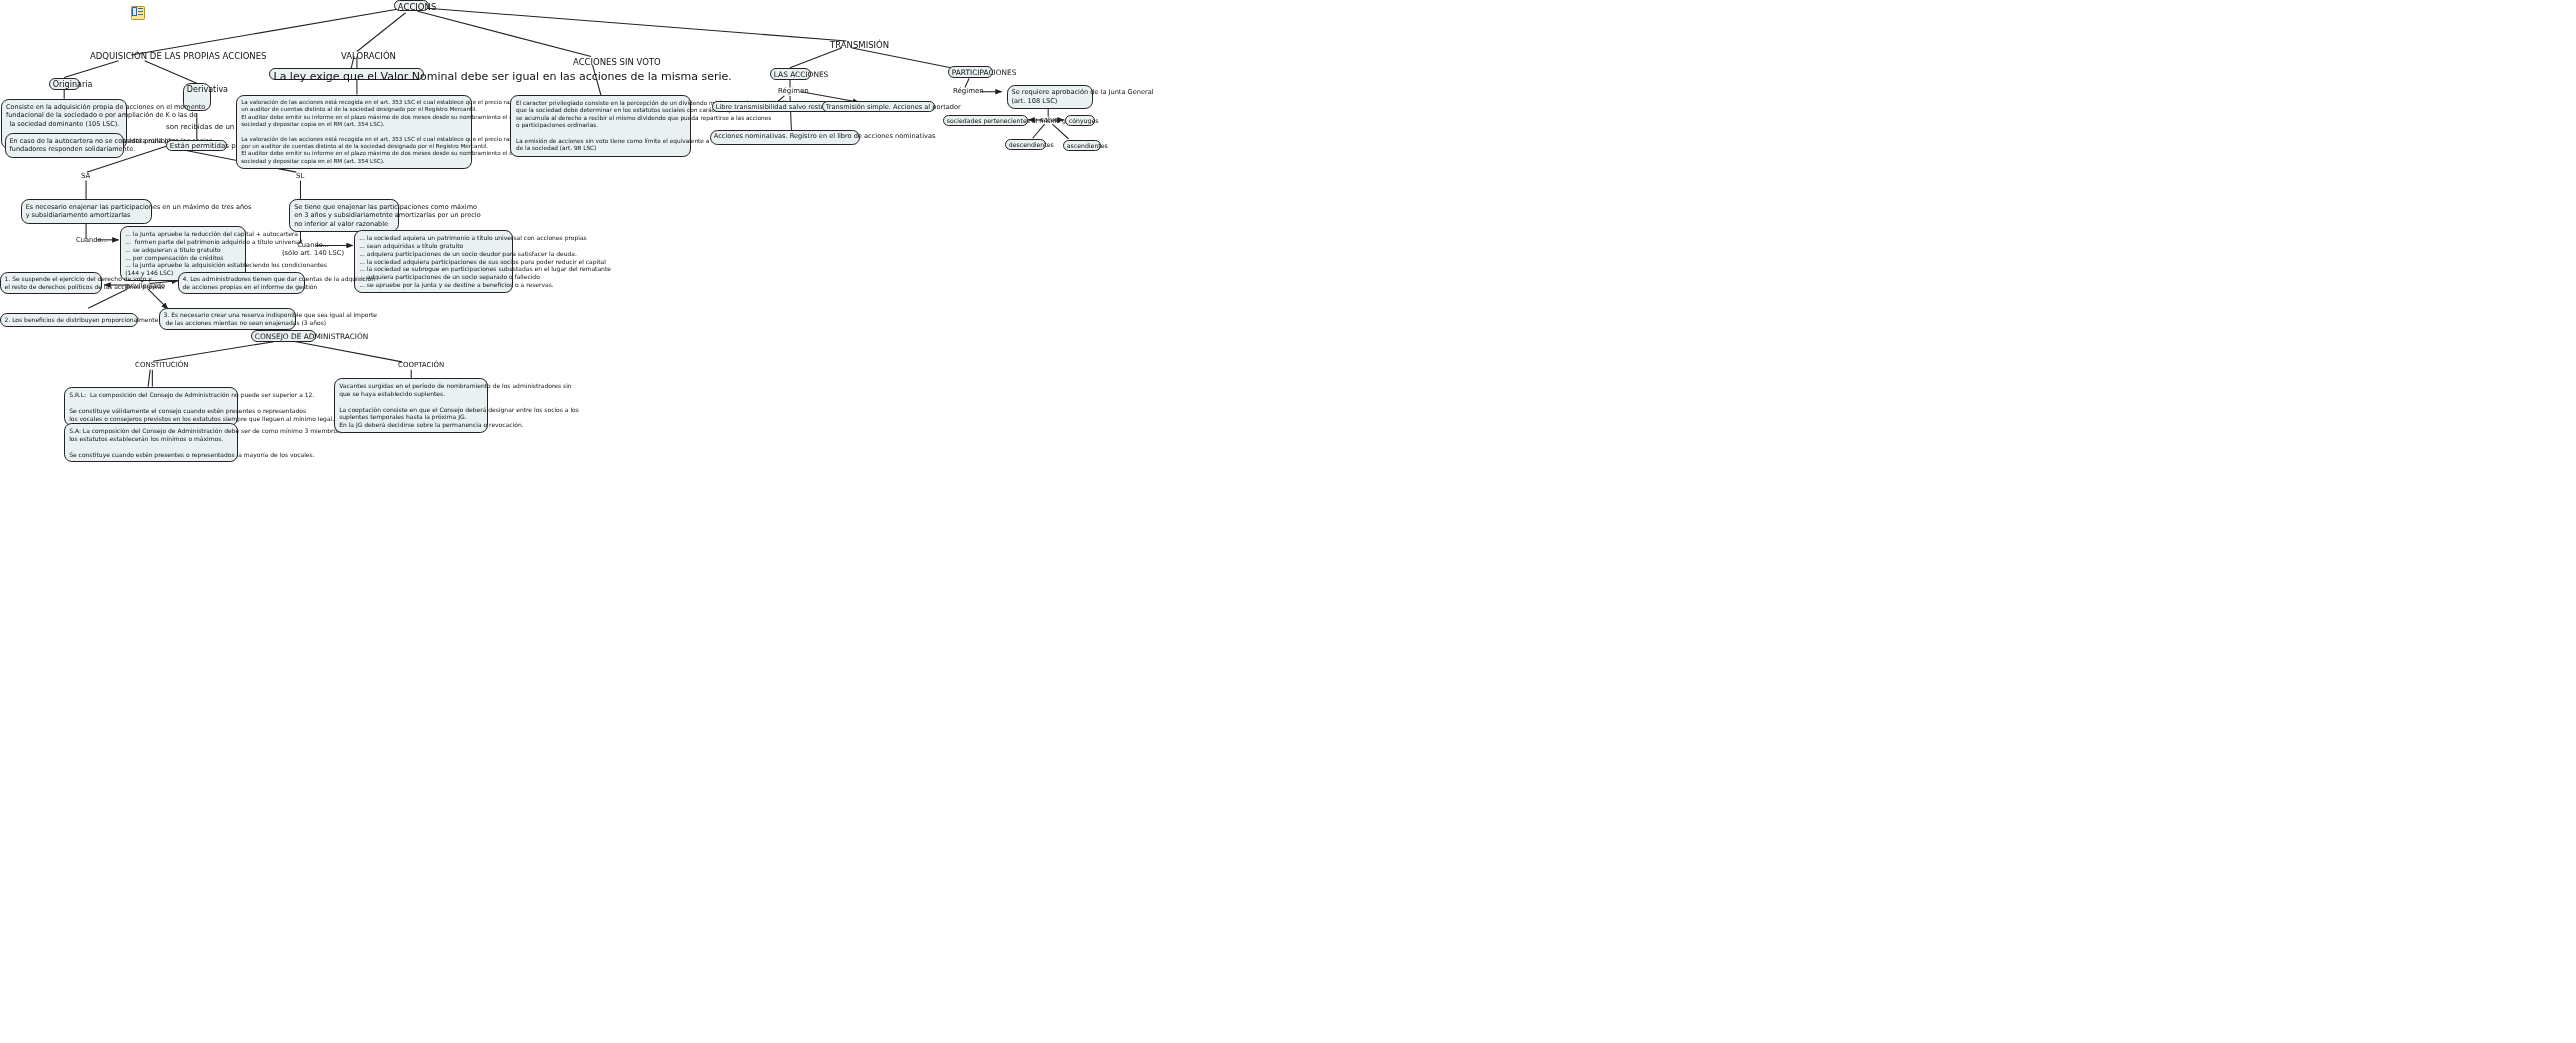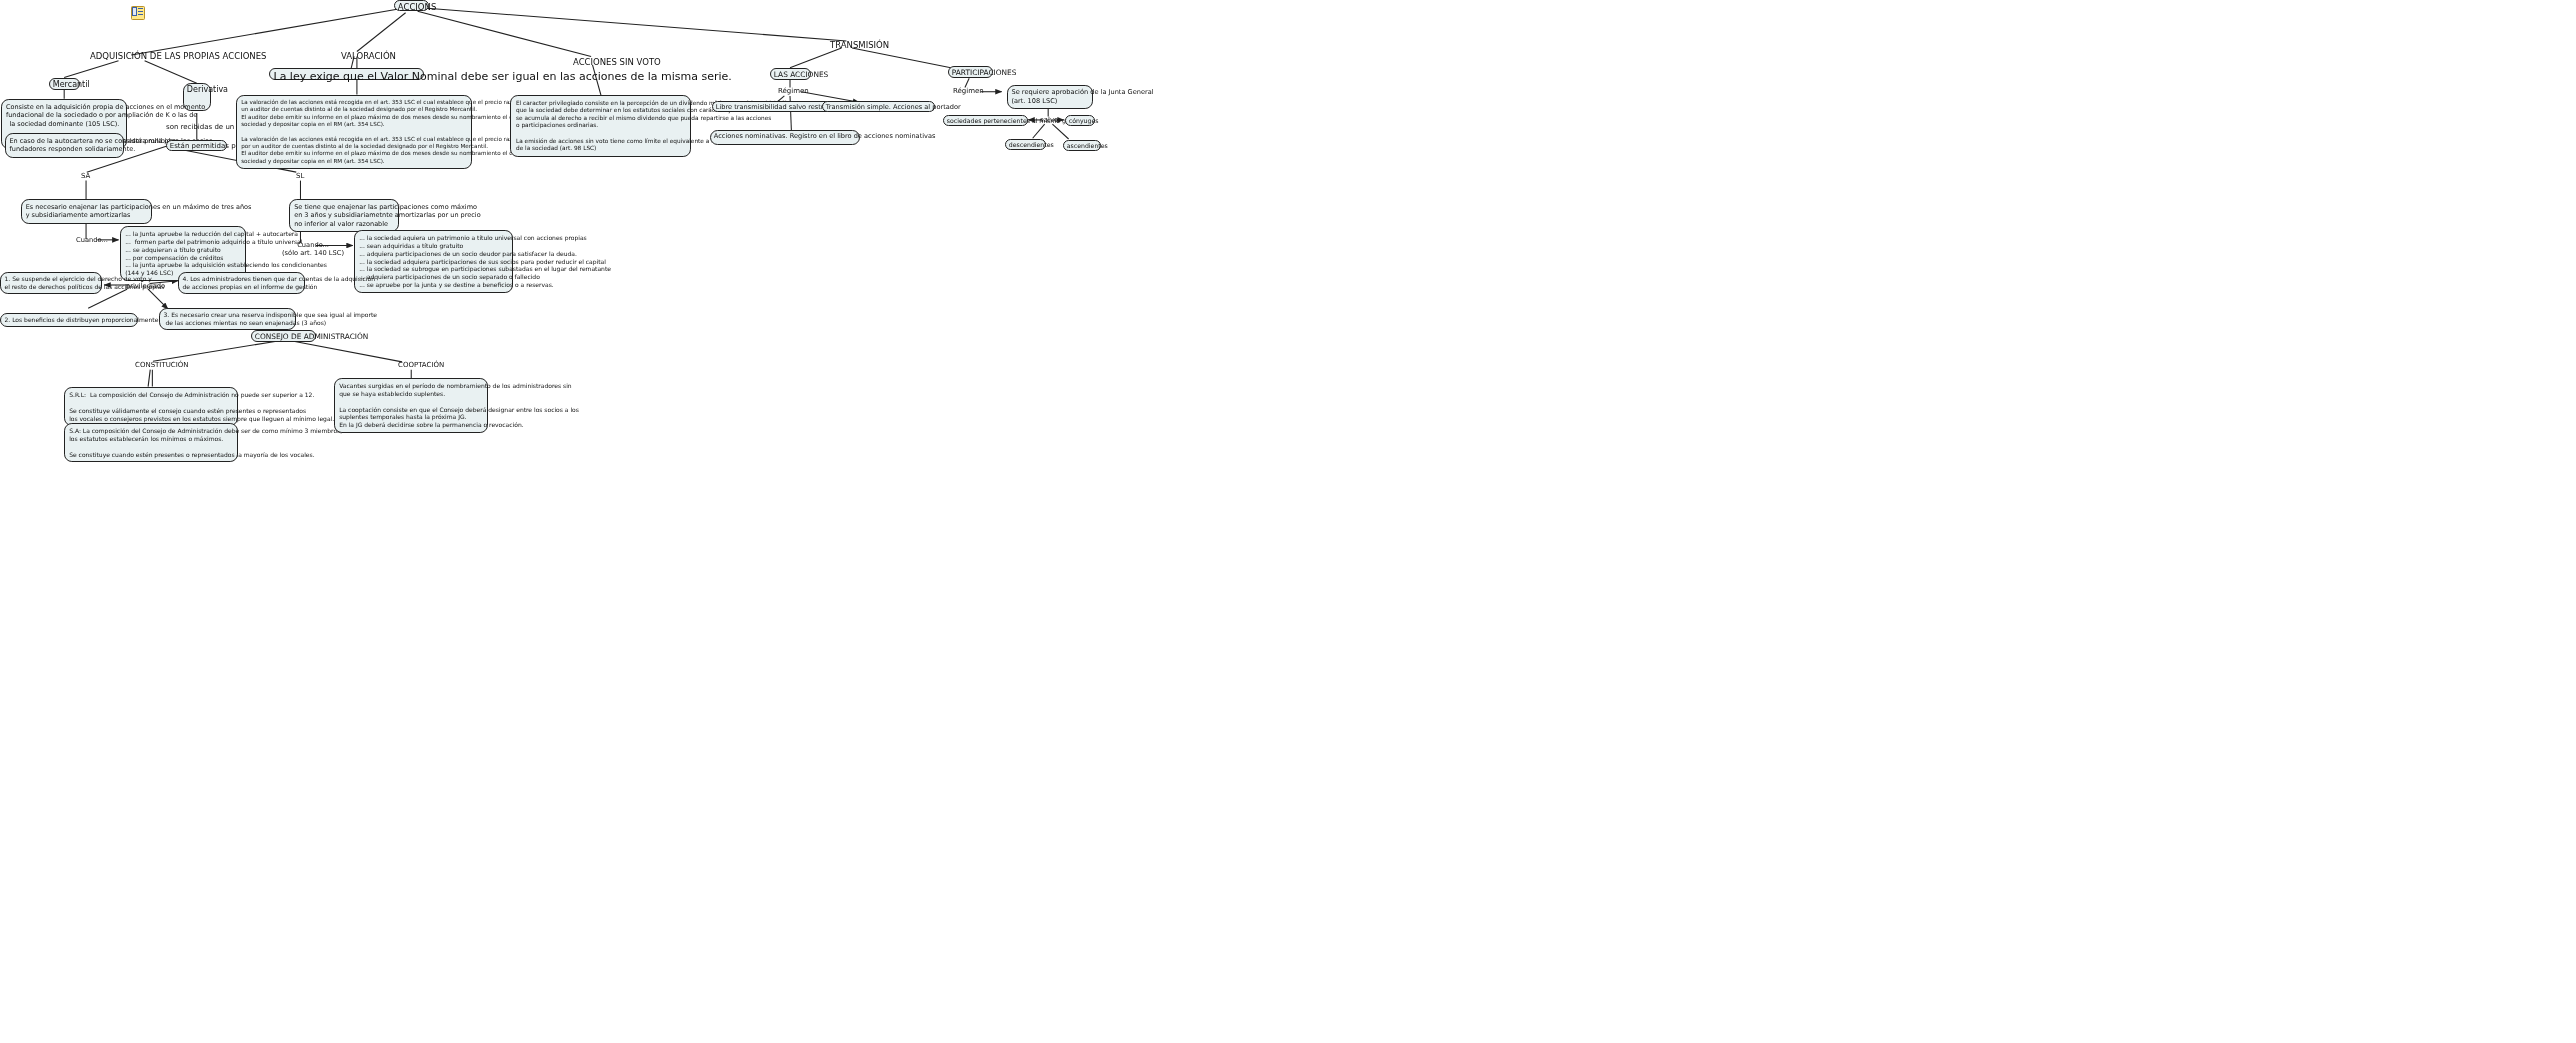--- a/index.html
+++ b/index.html
@@ -126,21 +126,21 @@
     <div class="bar b4"></div>
   </div>
 
   <div class="node center" style="left:394px;top:0px;width:35px;height:11.3px;padding:0.7px 2.8px;font-size:8.5px;">ACCIONS</div>
 
   <div class="label" style="left:90px;top:51px;font-size:8.5px;">ADQUISICIÓN DE LAS PROPIAS ACCIONES</div>
   <div class="label" style="left:341px;top:51px;font-size:8.5px;">VALORACIÓN</div>
   <div class="label" style="left:573px;top:57px;font-size:8.5px;">ACCIONES SIN VOTO</div>
   <div class="label" style="left:830px;top:40px;font-size:8.5px;">TRANSMISIÓN</div>
 
-  <div class="node center" style="left:49px;top:78px;width:31px;height:12px;padding:0.7px 2.8px;font-size:8px;">Mercantil</div>
+  <div class="node center" style="left:49px;top:78px;width:31px;height:12px;padding:0.7px 2.8px;font-size:8px;">Originaria</div>
   <div class="node center" style="left:183px;top:83px;width:28px;height:28px;padding:0.7px 2.8px;font-size:8px;">Derivativa</div>
 
   <div class="node center" style="left:1.4px;top:99px;width:126px;font-size:6.5px;padding:2.8px 3.5px;">Consiste en la adquisición propia de acciones en el momento
 fundacional de la sociedado o por ampliación de K o las de
 la sociedad dominante (105 LSC).
 
 La adquisición originaria de acciones está prohibida</div>
   <div class="node center" style="left:5px;top:133px;width:119px;font-size:6.5px;padding:2.8px 3.5px;">En caso de la autocartera no se considera nula pero los socios
 fundadores responden solidariamente.</div>
 

